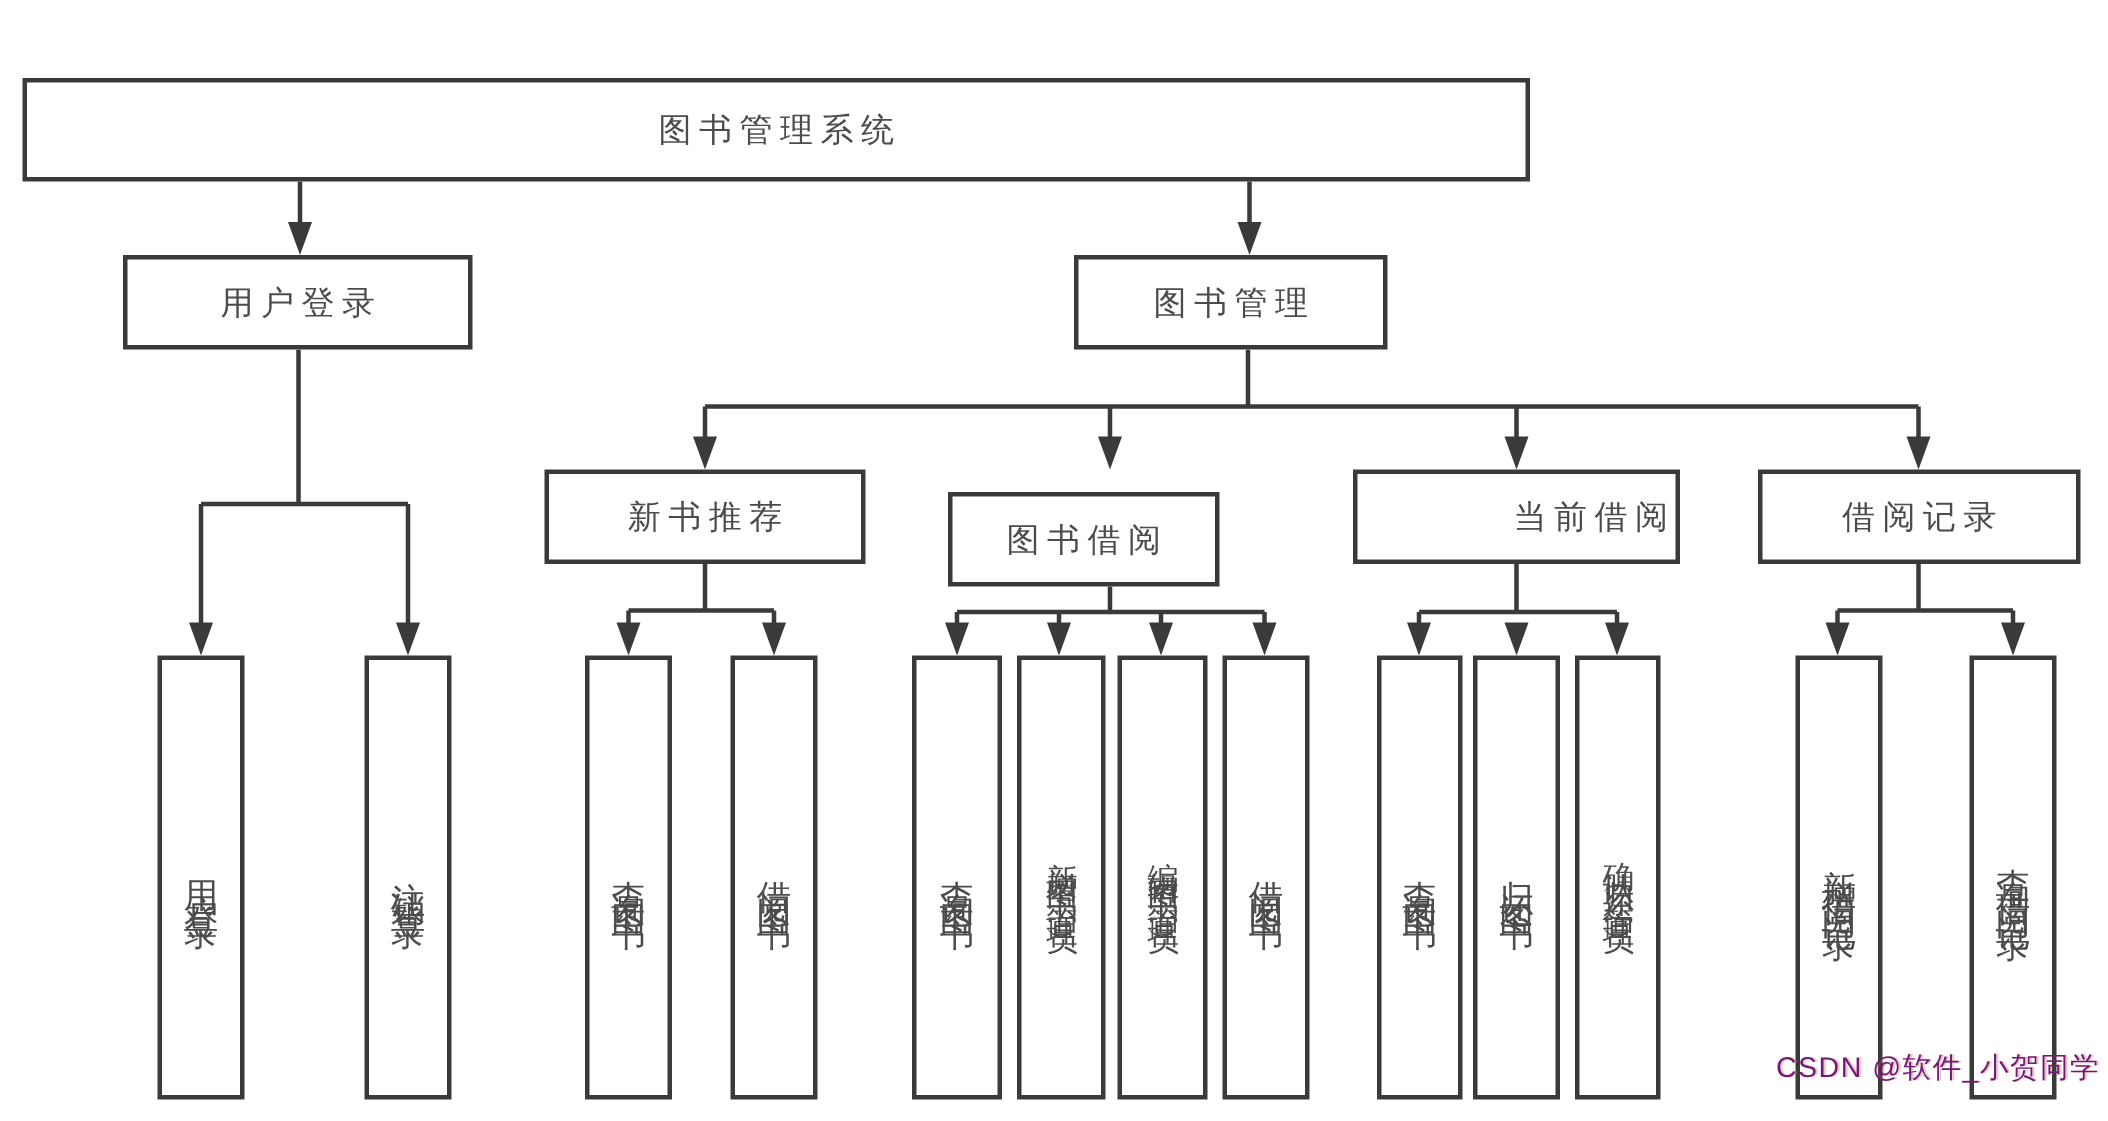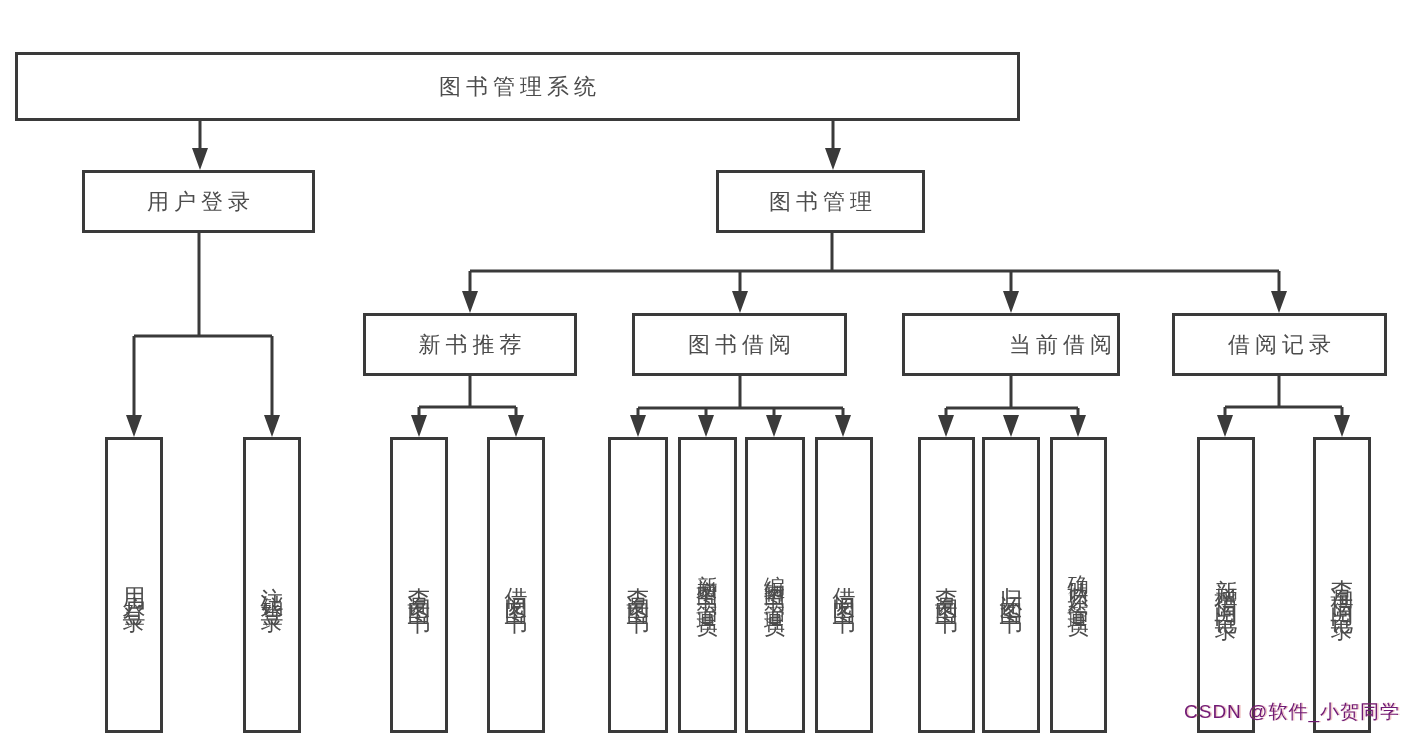--- a/index.html
+++ b/index.html
@@ -98,21 +98,21 @@
   <div class="node" style="left:82px; top:170px; width:233px; height:63px;">
     <span class="lbl">用户登录</span>
   </div>
   <div class="node" style="left:716px; top:170px; width:209px; height:63px;">
     <span class="lbl">图书管理</span>
   </div>
 
   <div class="node" style="left:363px; top:313px; width:214px; height:63px;text-align:center;">
     <span class="lbl">新书推荐</span>
   </div>
-  <div class="node" style="left:632px; top:313px; width:215px; height:63px;">
+  <div class="node" style="left:632px; top:328px; width:181px; height:63px;">
     <span class="lbl">图书借阅</span>
   </div>
   <div class="node" style="left:902px; top:313px; width:218px; height:63px;justify-content:flex-end;">
     <span class="lbl">当前借阅</span>
   </div>
   <div class="node" style="left:1172px; top:313px; width:215px; height:63px;">
     <span class="lbl">借阅记录</span>
   </div>
 
   <div class="leaf" style="left:105px;">

